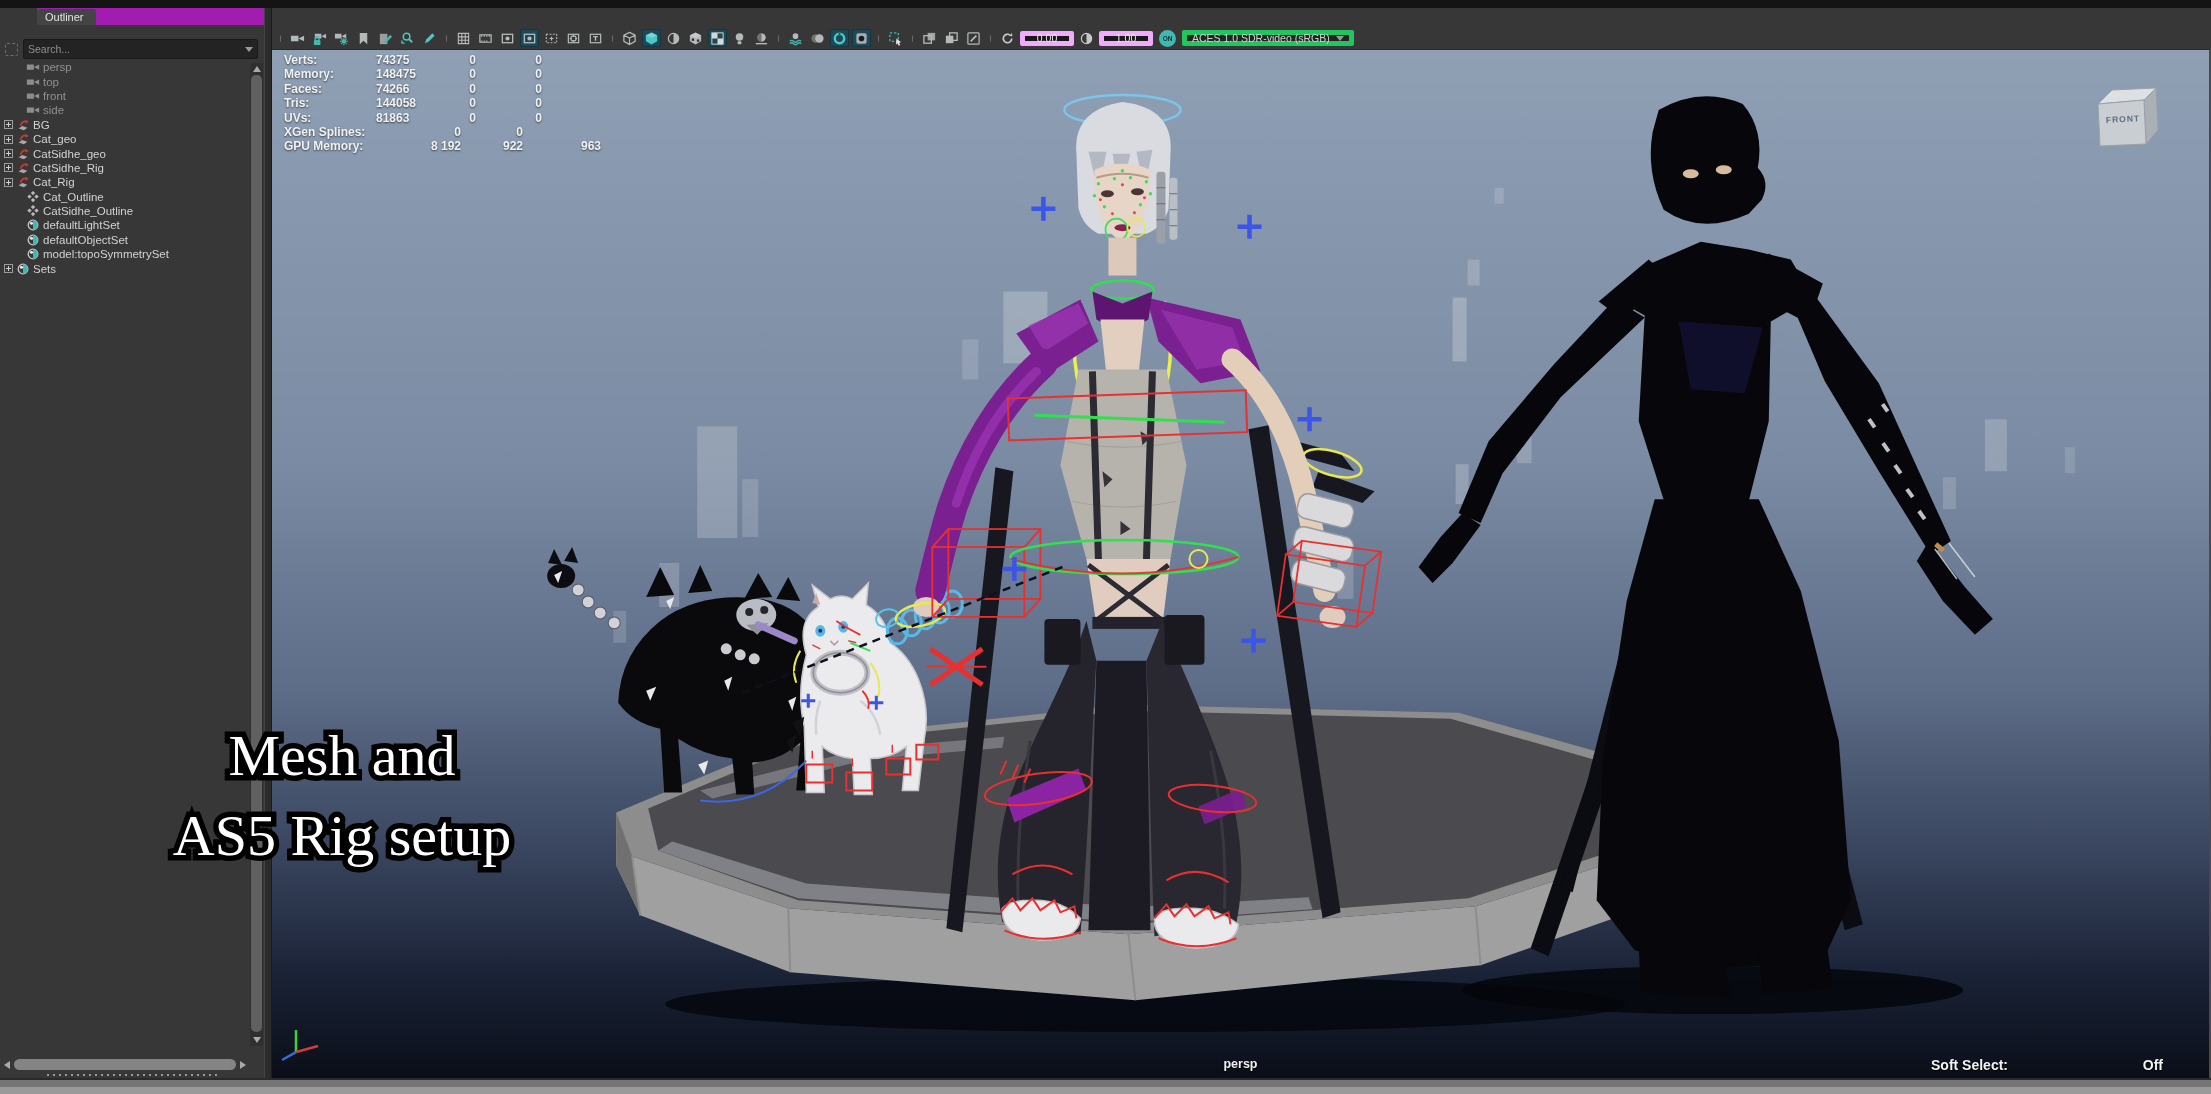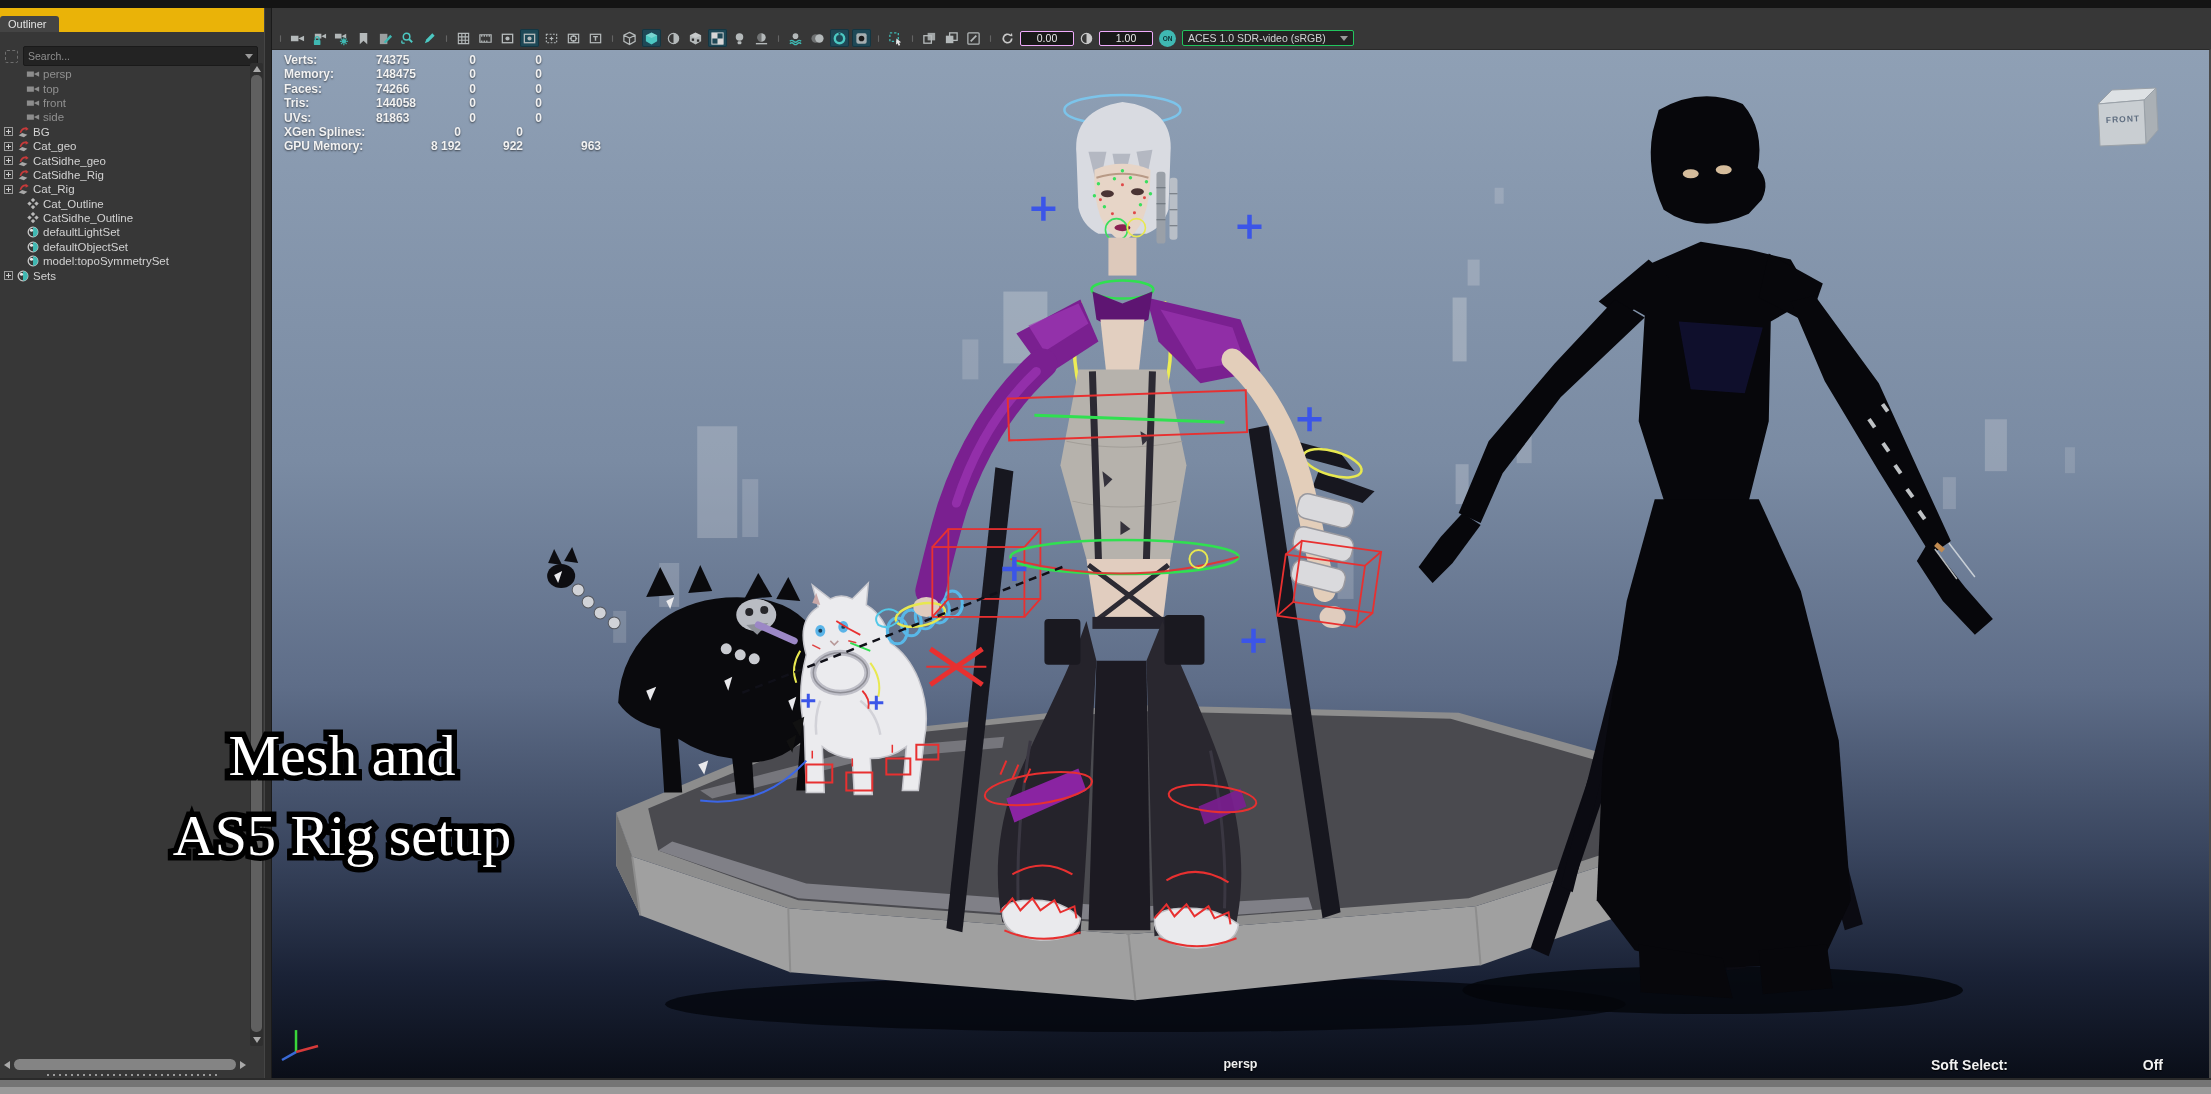--- a/index.html
+++ b/index.html
@@ -4,21 +4,21 @@
 <style>
   * { margin:0; padding:0; box-sizing:border-box; }
   html,body { width:2211px; height:1094px; overflow:hidden; background:#151515;
     font-family:"Liberation Sans", sans-serif; }
   .app { position:relative; width:2211px; height:1094px; }
   .top-strip { height:8px; background:#141414; }
   .main { display:flex; height:1070px; }
 
   
   .outliner { width:264px; background:#373737; display:flex; flex-direction:column; position:relative; }
-  .tabbar { height:24px; background:#eab308; display:flex; align-items:flex-end; }
+  .tabbar { height:17px; background:#a21caf; display:flex; align-items:flex-end;margin-left:37px; }
   .tab { background:#444; color:#e4e4e4; font-size:11px; padding:2px 12px 2px 8px;
          border-radius:3px 3px 0 0; height:16px; }
   .o-menubar { height:15px; display:flex; gap:17px; padding:1px 0 0 10px; background:#373737; }
   .menu-item { color:#cbcbcb; font-size:11px; cursor:default; }
   .searchrow { height:18px; display:flex; align-items:center; gap:5px; padding:1px 6px 1px 5px; }
   .filter-icon { width:13px; height:13px; border:1px dashed #6e6e6e; border-radius:2px; flex:none; }
   .searchfield { flex:1; height:14px; background:#232323; border:1px solid #1a1a1a; border-radius:2px;
          display:flex; align-items:center; padding:9px 4px; position:relative; }
   .searchfield input { flex:1; background:transparent; border:none; outline:none; color:#cfcfcf;
          font-size:10.5px; font-family:"Liberation Sans",sans-serif; }
@@ -58,26 +58,26 @@
   .vp-menubar .menu-item { font-size:12px; color:#d2d2d2; }
   .vp-toolbar { height:22px; display:flex; align-items:center; padding-left:4px; gap:3px; }
   .tb-icons { display:flex; align-items:center; gap:3px; }
   .tbi { width:19px; height:18px; display:flex; align-items:center; justify-content:center;
          color:#b4b9ba; border-radius:2px; }
   .tbi svg { width:15px; height:15px; }
   .tbi.sep { width:9px; color:#646464; }
   .tbi.teal { color:#4cc8c2; }
   .tbi.light { color:#d8d8d8; }
   .tbi.pressed { background:#1e4856; box-shadow:inset 0 0 0 1px #143642; }
-  .tb-field { width:54px; height:15px; background:#191919; border:1px solid #f0abfc; border-radius:2px;
+  .tb-field { width:54px; height:15px; background:#191919; border:5px solid #f0abfc; border-radius:2px;
          color:#e8e8e8; font-size:10.5px; display:flex; align-items:center; justify-content:center; }
   .tbi-inline { width:15px; height:15px; color:#c8c8c8; margin:0 2px; }
   .tb-on { width:17px; height:17px; border-radius:50%; background:#3fb8b2; color:#0c3234;
          font-size:6.5px; font-weight:bold; display:flex; align-items:center; justify-content:center; margin:0 3px; }
-  .tb-dropdown { width:172px; height:16px; background:#232323; border:1px solid #22c55e; border-radius:2px;
+  .tb-dropdown { width:172px; height:16px; background:#232323; border:5px solid #22c55e; border-radius:2px;
          display:flex; align-items:center; padding:0 5px; gap:4px; }
   .tb-dropdown span:first-child { flex:1; color:#cfd3d4; font-size:10.5px; white-space:nowrap; overflow:hidden; }
 
   .vp-canvas { position:relative; flex:1; border-right:2px solid #4a4a4a; border-top:1px solid #2a2a2a; }
   .scene { position:absolute; inset:0; width:100%; height:100%; display:block; }
 
   .hud { position:absolute; left:12px; top:3px; color:#f2f2f2; font-size:12px; font-weight:bold;
          text-shadow:0 1px 2px rgba(0,0,0,.6); }
   .hud-row { display:flex; height:14.4px; line-height:14.4px; }
   .hud-label { width:92px; }

